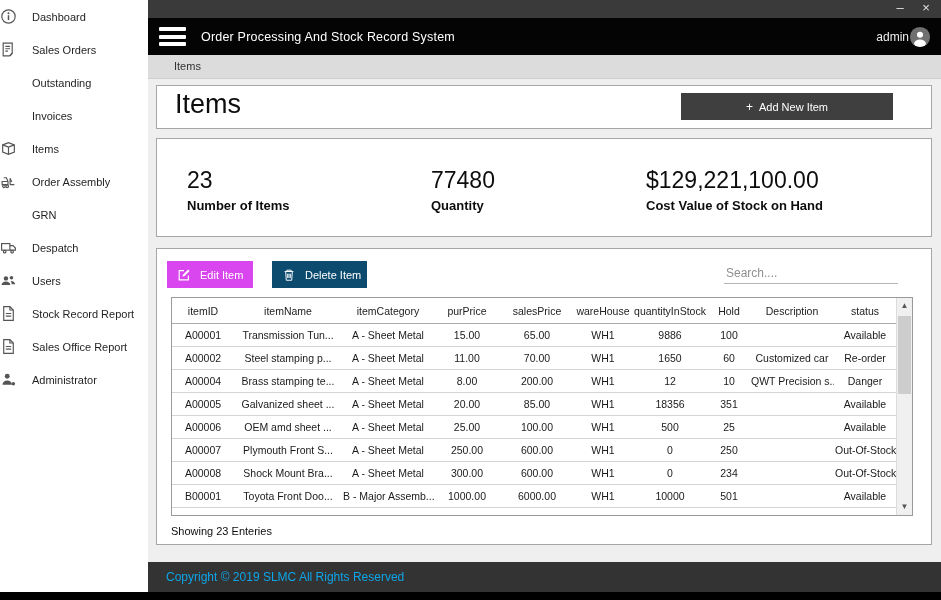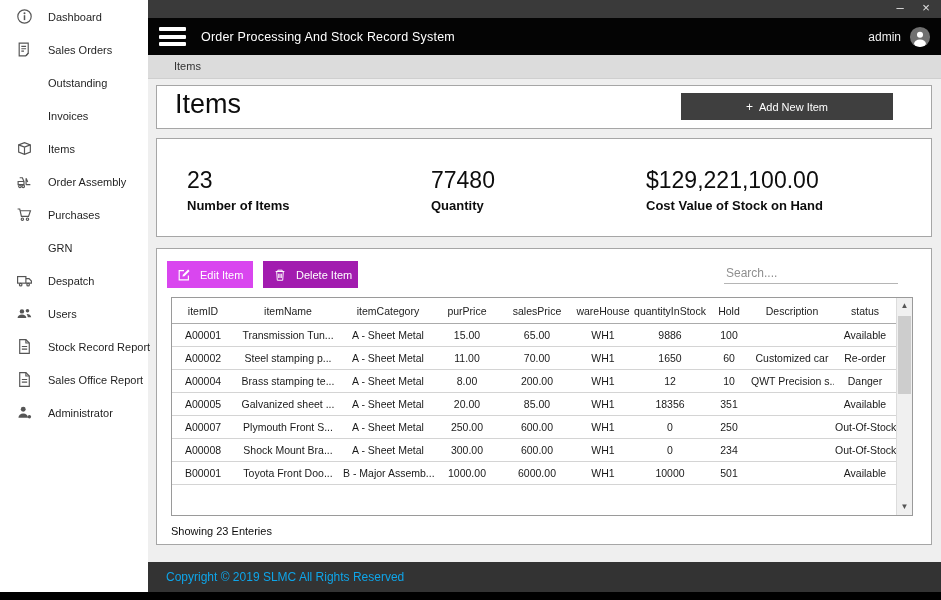--- a/index.html
+++ b/index.html
@@ -1,41 +1,41 @@
 <!DOCTYPE html>
 <html><head>
 <meta charset="utf-8">
 <style>
   html,body{margin:0;padding:0;}
   body{width:941px;height:600px;position:relative;overflow:hidden;background:#fff;
        font-family:"Liberation Sans","DejaVu Sans",sans-serif;}
 
   
   .sidebar{position:absolute;left:0;top:0;width:148px;height:592px;background:#fff;z-index:3;}
-  .side-item{display:flex;align-items:center;height:33px;padding-left:16px;cursor:pointer;}
+  .side-item{display:flex;align-items:center;height:33px;cursor:pointer;}
   .side-icon{width:17px;height:17px;flex:0 0 17px;margin-right:15px;}
   .side-icon svg{width:17px;height:17px;display:block;}
   .side-item.sub .side-icon{visibility:hidden;}
   .side-label{font-size:11px;color:#1f1f1f;white-space:nowrap;}
 
   
   .titlebar{position:absolute;left:148px;top:0;width:793px;height:18px;background:#3a3a3a;}
   .win-btn{position:absolute;top:0;height:18px;line-height:16px;font-size:13px;color:#e3e3e3;
            width:22px;text-align:center;cursor:pointer;}
   .win-min{right:30px;}
   .win-close{right:4px;}
 
   
   .header{position:absolute;left:148px;top:18px;width:793px;height:37px;background:#040404;
           display:flex;align-items:center;z-index:2;}
   .hamburger{margin-left:11px;width:27px;cursor:pointer;}
   .hamburger div{height:4px;background:#fff;margin:3.5px 0;border-radius:1px;}
   .header-title{margin-left:15px;font-size:12.5px;color:#fff;letter-spacing:.2px;}
   .header-right{margin-left:auto;margin-right:10px;display:flex;align-items:center;}
-  .admin-name{font-size:12px;color:#eee;margin-right:8px;}
+  .admin-name{font-size:12px;color:#eee;}
   .avatar{width:22px;height:22px;cursor:pointer;}
   .avatar svg{width:22px;height:22px;display:block;}
 
   
   .breadcrumb{position:absolute;left:148px;top:55px;width:793px;height:24px;background:#dcdcdc;
               border-bottom:1px solid #cfcfcf;box-sizing:border-box;font-size:11px;color:#333;
               line-height:23px;padding-left:26px;}
 
   
   .main{position:absolute;left:148px;top:79px;width:793px;height:483px;background:#efefef;}
@@ -51,21 +51,21 @@
   .stat{position:absolute;top:28px;}
   .stat-value{font-size:23px;color:#0d0d0d;}
   .stat-label{font-size:13px;font-weight:bold;color:#0d0d0d;margin-top:4px;}
   .stat1{left:30px;} .stat2{left:274px;} .stat3{left:489px;}
 
   .panel-table{left:8px;top:169px;width:776px;height:297px;}
   .tbtn{position:absolute;top:12px;height:27px;display:flex;align-items:center;color:#fff;
         font-size:11px;cursor:pointer;box-sizing:border-box;}
   .tbtn svg{width:14px;height:14px;margin:0 9px 0 10px;flex:0 0 14px;}
   .btn-edit{left:10px;width:86px;background:#d946ef;}
-  .btn-del{left:106px;width:95px;background:#a21caf;}
+  .btn-del{left:115px;width:95px;background:#0c4a6e;}
   .search-input{position:absolute;left:567px;top:15px;width:170px;border:none;outline:none;
                 border-bottom:1px solid #b5b5b5;background:transparent;font-size:12px;color:#0f172a;
                 padding:2px 2px 3px 2px;font-family:"Liberation Sans","DejaVu Sans",sans-serif;}
   .search-input::placeholder{color:#8f8f8f;}
 
   .grid{position:absolute;left:14px;top:48px;width:742px;height:219px;border:1px solid #9a9a9a;
         background:#fff;overflow:hidden;box-sizing:border-box;}
   .grid table{border-collapse:collapse;table-layout:fixed;width:724px;font-size:10.5px;color:#1a1a1a;}
   .grid th{height:23px;font-weight:normal;font-size:10.5px;color:#222;background:#fff;
            border-bottom:1px solid #ababab;text-align:center;white-space:nowrap;overflow:hidden;cursor:pointer;}
@@ -128,30 +128,20 @@
   </div>
     <div class="side-item">
     <span class="side-icon">
         <svg viewBox="0 0 16 16" fill="none" stroke="#555" stroke-width="1.1">
           <path d="M2 8h5.5v3H2zM7.5 8L6 4.5H3.5M9.5 11V5M9.5 11h4M9.5 5l1.5 3.5"></path>
           <circle cx="3.7" cy="12.5" r="1.2"></circle>
           <circle cx="6.8" cy="12.5" r="1.2"></circle>
         </svg>
       </span>
     <span class="side-label">Order Assembly</span>
-  </div>
-    <div class="side-item">
-    <span class="side-icon">
-        <svg viewBox="0 0 16 16" fill="none" stroke="#555" stroke-width="1.1">
-          <path d="M1.5 2.8h2l1.6 7h6.7l1.8-5.3H4"></path>
-          <circle cx="6" cy="12.4" r="1.1"></circle>
-          <circle cx="10.8" cy="12.4" r="1.1"></circle>
-        </svg>
-      </span>
-    <span class="side-label">Purchases</span>
   </div>
     <div class="side-item sub">
     <span class="side-icon"></span>
     <span class="side-label">GRN</span>
   </div>
     <div class="side-item">
     <span class="side-icon">
         <svg viewBox="0 0 16 16" fill="none" stroke="#555" stroke-width="1.1">
           <rect x="1.5" y="4.3" width="7.8" height="6.2"></rect>
           <path d="M9.3 6.3h3l2.2 2.2v2h-5.2"></path>
@@ -347,20 +337,32 @@
               <td>A - Sheet Metal</td>
               <td>20.00</td>
               <td>85.00</td>
               <td>WH1</td>
               <td>18356</td>
               <td>351</td>
               <td></td>
               <td>Available</td>
             </tr>
             <tr>
+              <td>A00006</td>
+              <td>OEM amd sheet ...</td>
+              <td>A - Sheet Metal</td>
+              <td>25.00</td>
+              <td>100.00</td>
+              <td>WH1</td>
+              <td>500</td>
+              <td>25</td>
+              <td></td>
+              <td>Available</td>
+            </tr>
+            <tr>
               <td>A00007</td>
               <td>Plymouth Front S...</td>
               <td>A - Sheet Metal</td>
               <td>250.00</td>
               <td>600.00</td>
               <td>WH1</td>
               <td>0</td>
               <td>250</td>
               <td></td>
               <td>Out-Of-Stock</td>

